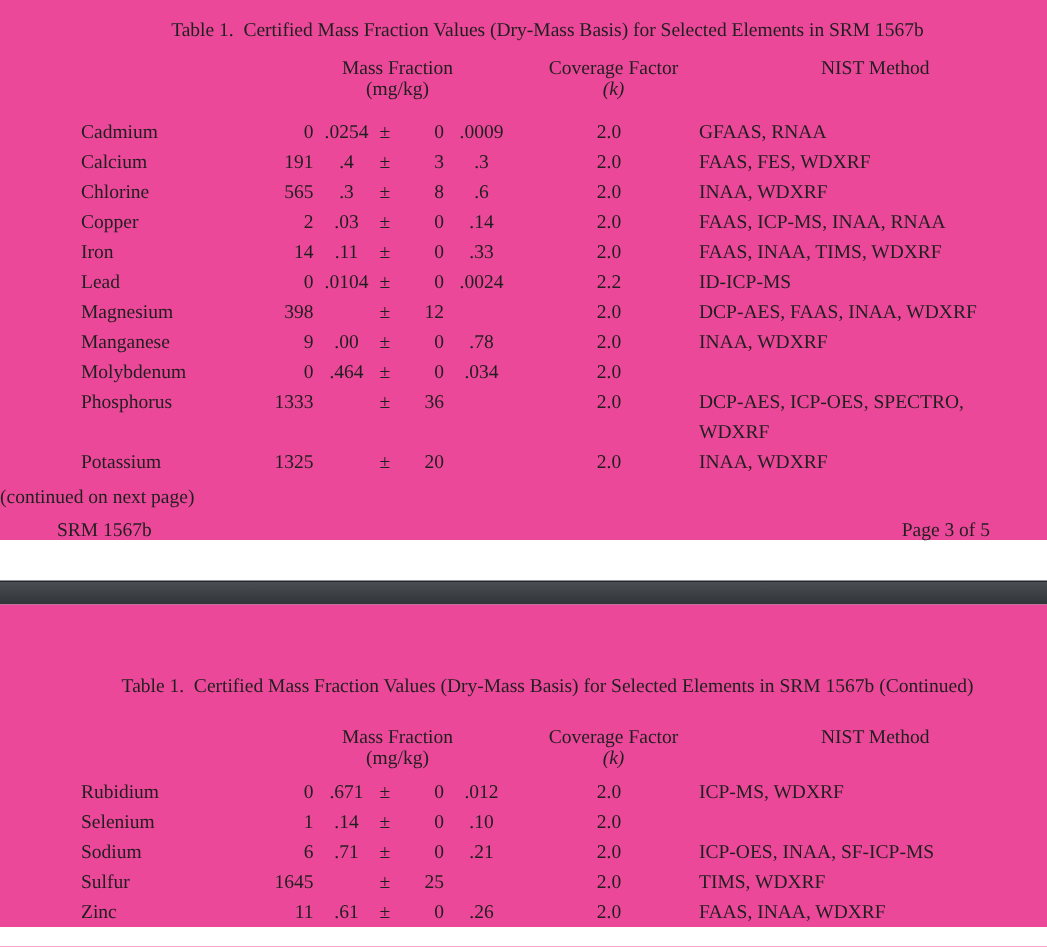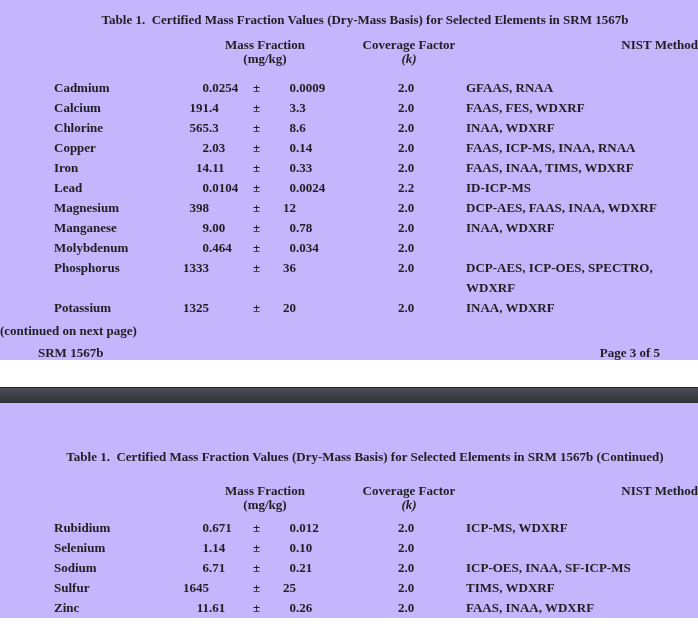--- a/index.html
+++ b/index.html
@@ -2,50 +2,50 @@
 <html><head>
 <meta charset="utf-8">
 <style>
   html,body{margin:0;padding:0;}
   body{
     width:698px;height:631px;overflow:hidden;
     background:#ffffff;
     font-family:"Liberation Serif", serif;
     font-size:13px;color:#1f1f1f;
   }
-  .page{background:#c4b5fd;font-weight:bold;}
+  .page{background:#ec4899;}
   .page1{padding-top:12px;}
   .page2{padding-top:46px;}
   .title{
     text-align:center;
     padding-left:32px;
     line-height:16px;
     white-space:pre;
   }
   .hdr{
     display:grid;
     grid-template-columns:124px 168px 120px 1fr;
     padding-left:57px;
     margin-top:10px;
     line-height:14px;
   }
   .page2 .hdr{margin-top:19px;}
   .hdr .h-mf,.hdr .h-cf{text-align:center;}
-  .hdr .h-nm{text-align:right;}
+  .hdr .h-nm{text-align:center;}
   .hdr .sym{font-style:italic;}
   .rows{margin-top:12px;}
   .page2 .rows{margin-top:6px;}
   .row{
     display:grid;
     grid-template-columns:124px 31px 44px 13px 30px 50px 120px 1fr;
     padding-left:54px;
     line-height:20px;
   }
   .c-vi,.c-ui{text-align:right;}
-  .c-vf,.c-uf{text-align:left;}
+  .c-vf,.c-uf{text-align:center;}
   .c-pm{text-align:left;}
   .c-k{text-align:center;}
   .c-m{white-space:pre-line;padding-right:6px;}
   .cont{margin-top:6px;line-height:14px;}
   .footer{
     display:flex;justify-content:space-between;
     padding:0 38px;margin-top:8px;line-height:14px;
   }
   .band{
     height:15px;margin-top:27px;

